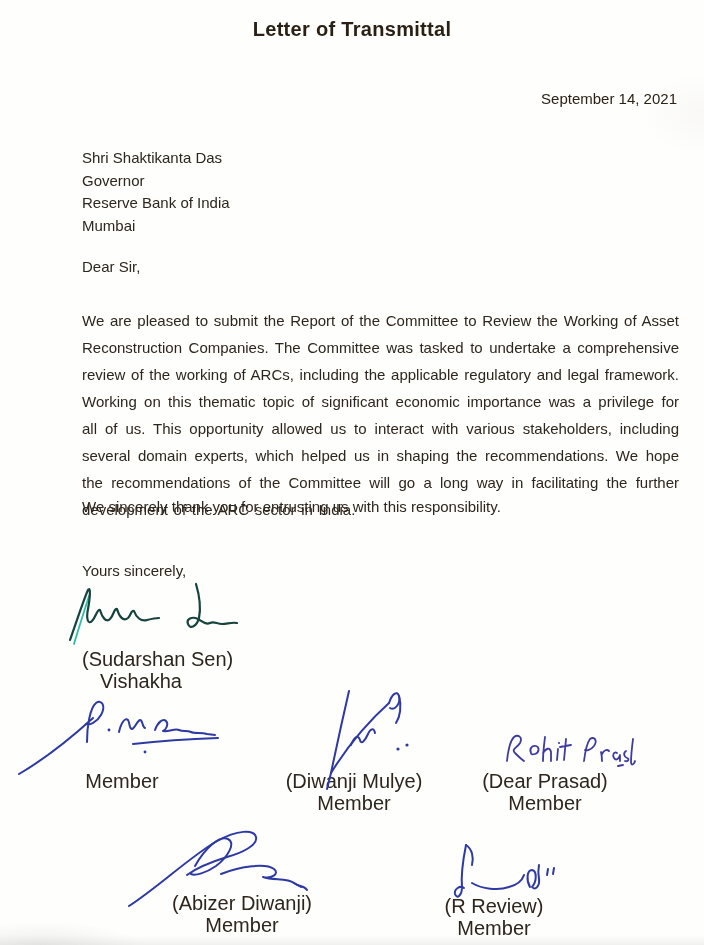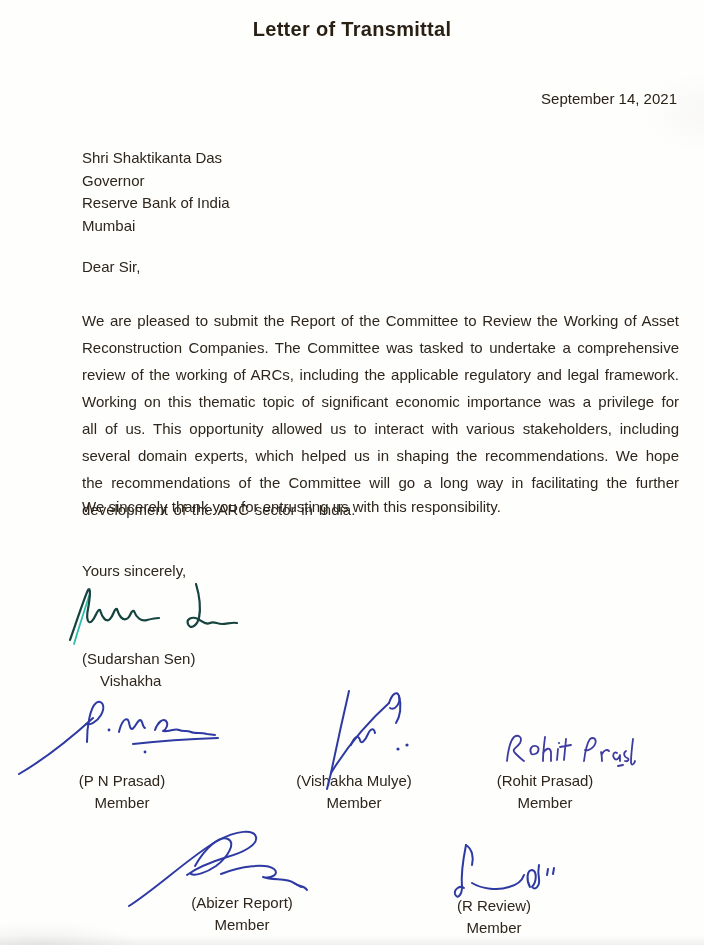--- a/index.html
+++ b/index.html
@@ -41,21 +41,21 @@
   .salutation { position:absolute; top:258px; left:82px; font-size:15px; }
   .para1 {
     position:absolute; top:307px; left:82px; width:597px;
     font-size:15px; line-height:27px;
     text-align:justify; text-align-last:left;
     word-spacing:1.5px;
   }
   .para2 { position:absolute; top:498px; left:82px; width:597px; font-size:15px; }
   .closing { position:absolute; top:562px; left:82px; font-size:15px; }
 
-  .sig-label { position:absolute; font-size:15px; line-height:22px; z-index:1; }
+  .sig-label { position:absolute; font-size:20px; line-height:22px; z-index:1; }
   .chairman-label { top:648px; left:82px; }
   .chairman-label .sig-role { padding-left:18px; }
   .member-label { text-align:center; }
   #m1 { top:770px; left:38px;  width:168px; }
   #m2 { top:770px; left:268px; width:172px; }
   #m3 { top:770px; left:460px; width:170px; }
   #m4 { top:892px; left:156px; width:172px; }
   #m5 { top:895px; left:410px; width:168px; }
 
   svg.signature { position:absolute; overflow:visible; pointer-events:none; z-index:2; }
@@ -109,63 +109,62 @@
   <svg id="sig-pnprasad" class="signature" width="230" height="85" viewBox="0 0 230 85">
     <path class="ink-blue" d="M4,82 C28,68 56,46 78,26"></path>
     <path class="ink-blue" d="M72,50 C72,34 75,16 81,11 C87,7 91,14 86,23 C82,30 74,34 71,32"></path>
     <circle class="dot-blue" cx="94" cy="38" r="1.4"></circle>
     <path class="ink-blue" d="M104,40 C106,31 110,25 113,28 C115,31 114,37 117,37 C120,36 122,29 125,28 C128,28 127,35 130,36"></path>
     <path class="ink-blue" d="M140,38 C143,30 148,26 151,29 C154,32 151,38 148,39 C154,40 160,36 164,38 C168,40 172,38 176,40 C180,42 186,40 192,42 L200,43"></path>
     <path class="ink-blue" d="M118,52 C145,49 175,47 203,46"></path>
     <circle class="dot-blue" cx="130" cy="60" r="1.4"></circle>
   </svg>
   <div id="m1" class="sig-label member-label">
-    <div class="sig-name">(P N Prasad)</div>
     <div class="sig-role">Member</div>
   </div>
 
   <svg id="sig-vishakha" class="signature" width="150" height="108" viewBox="0 0 150 108">
     <path class="ink-blue" d="M64,4 C58,30 51,62 46,86 L42,102"></path>
     <path class="ink-blue" d="M46,86 C62,60 84,34 104,16"></path>
     <path class="ink-blue" d="M66,58 C69,50 73,47 75,53 C76,58 80,54 83,47 C85,42 89,40 90,46"></path>
     <path class="ink-blue" d="M104,16 C107,7 112,3 114,9 C116,16 110,24 105,21"></path>
     <path class="ink-blue" d="M114,9 C117,19 115,30 111,36"></path>
     <circle class="dot-blue" cx="113" cy="62" r="1.6"></circle>
     <circle class="dot-blue" cx="122" cy="58" r="1.6"></circle>
   </svg>
   <div id="m2" class="sig-label member-label">
-    <div class="sig-name">(Vishakha Mulye)</div>
+    <div class="sig-name">(Diwanji Mulye)</div>
     <div class="sig-role">Member</div>
   </div>
 
   <svg id="sig-rohit" class="signature" width="135" height="45" viewBox="0 0 135 45">
     <path class="ink-blue-thin" d="M7,31 C8,21 10,11 14,7 C18,4 23,7 20,13 C17,18 11,19 15,23 C18,26 21,29 24,31"></path>
     <path class="ink-blue-thin" d="M31,23 C29,19 32,15 36,16 C40,17 39,23 35,24 C32,25 31,24 31,23"></path>
     <path class="ink-blue-thin" d="M45,7 C44,15 43,24 43,31 M43,23 C46,18 50,17 51,22 L51,31 M58,19 L57,30 M66,9 L64,30 M60,17 L71,15"></path>
     <circle class="dot-blue" cx="59" cy="13" r="1"></circle>
     <path class="ink-blue-thin" d="M84,31 C85,23 87,13 90,9 C94,6 98,10 94,16 C91,20 86,21 85,20"></path>
     <path class="ink-blue-thin" d="M101,22 C102,26 102,29 102,31 M102,24 C104,20 107,19 109,21"></path>
     <path class="ink-blue-thin" d="M117,23 C114,21 112,25 114,28 C116,31 119,29 120,25 L120,31"></path>
     <path class="ink-blue-thin" d="M126,21 C123,23 124,27 127,28 C130,29 128,32 125,31"></path>
     <path class="ink-blue-thin" d="M133,9 C132,17 131,25 131,32 C131,36 134,35 135,31"></path>
     <path class="ink-blue-thin" d="M118,36 L123,35"></path>
   </svg>
   <div id="m3" class="sig-label member-label">
-    <div class="sig-name">(Rohit Prasad)</div>
+    <div class="sig-name">(Dear Prasad)</div>
     <div class="sig-role">Member</div>
   </div>
 
   <svg id="sig-abizer" class="signature" width="200" height="85" viewBox="0 0 200 85">
     <path class="ink-blue" d="M6,80 C34,62 68,30 94,15 C114,4 131,3 133,11 C135,19 119,27 104,31 C88,36 72,43 64,49"></path>
     <path class="ink-blue" d="M72,40 C82,22 97,9 105,13 C113,17 105,31 93,40 C83,47 72,50 68,48"></path>
     <path class="ink-blue" d="M98,48 C118,40 143,37 151,43 C157,48 148,53 140,51 C150,55 164,51 171,57 L178,61"></path>
     <path class="ink-blue" d="M171,57 C176,61 181,59 184,64"></path>
   </svg>
   <div id="m4" class="sig-label member-label">
-    <div class="sig-name">(Abizer Report)</div>
+    <div class="sig-name">(Abizer Diwanji)</div>
     <div class="sig-role">Member</div>
   </div>
 
   <svg id="sig-ranand" class="signature" width="115" height="65" viewBox="0 0 115 65">
     <path class="ink-blue" d="M19,5 C16,20 14,36 15,47 C15,55 10,60 8,54 C7,49 13,45 17,48"></path>
     <path class="ink-blue" d="M19,5 C25,9 27,17 25,25"></path>
     <path class="ink-blue" d="M25,43 C35,49 51,51 62,47 C70,45 75,41 77,35"></path>
     <path class="ink-blue" d="M83,47 C79,40 80,30 85,30 C90,31 90,41 85,47 C88,51 93,46 92,39 M92,39 C91,34 91,30 92,25"></path>
     <path class="ink-blue" d="M101,29 L100,35 M107,28 L106,34"></path>
   </svg>

